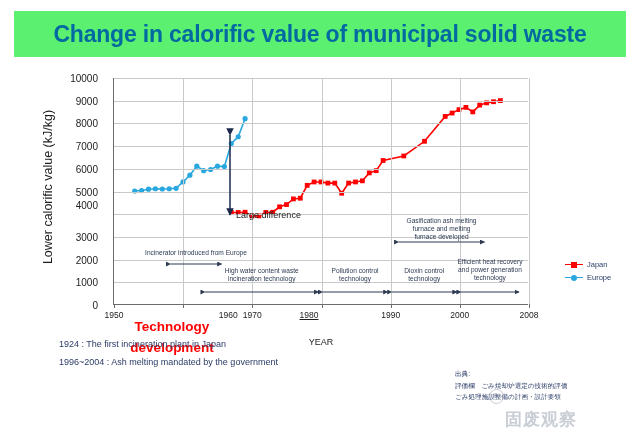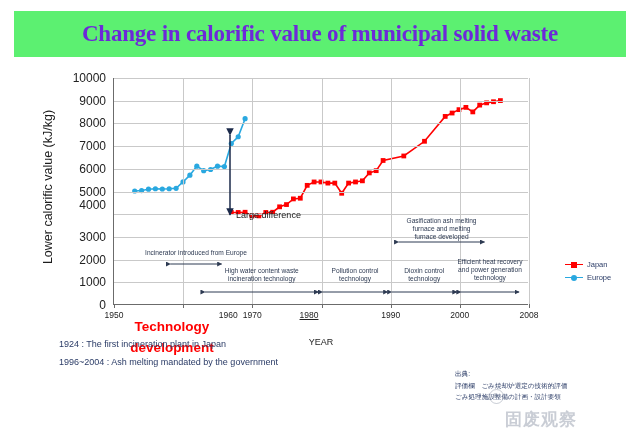--- a/index.html
+++ b/index.html
@@ -12,22 +12,22 @@
   }
   
   #title-banner{
     position:absolute;
     left:14px;top:11px;
     width:612px;height:46px;
     background:#5cf071;
     display:flex;align-items:center;justify-content:center;
   }
   #title-text{
-    font-size:23px;font-weight:bold;color:#6d28d9;
-    letter-spacing:-0.2px;white-space:nowrap;font-family:Liberation Serif, serif;
+    font-size:23px;font-weight:bold;color:#0369a1;
+    letter-spacing:-0.2px;white-space:nowrap;
   }
   
   #chart-area{
     position:absolute;left:0;top:62px;width:640px;height:270px;
   }
   #y-axis-title{
     position:absolute;
     left:-62px;top:118px;
     width:220px;text-align:center;
     transform:rotate(-90deg);
@@ -37,23 +37,23 @@
     position:absolute;
     left:113px;top:16px;
     width:415px;height:227px;
     border-left:1.6px solid #6b6b6b;
     border-bottom:1.4px solid #6b6b6b;
     box-sizing:border-box;
   }
   .hgrid{position:absolute;left:0;width:100%;height:0;border-top:1px solid #c9c9c9;}
   .vgrid{position:absolute;top:0;height:100%;width:0;border-left:1px solid #c9c9c9;}
   .ylab{
-    position:absolute;right:100%;margin-right:8px;
+    position:absolute;right:100%;margin-right:16px;
     transform:translateY(-50%);
-    font-size:12px;color:#222;white-space:nowrap;
+    font-size:10px;color:#222;white-space:nowrap;
   }
   .xtick{position:absolute;top:100%;height:4px;width:0;border-left:1px solid #6b6b6b;}
   .xlab{
     position:absolute;top:100%;margin-top:6px;
     transform:translateX(-50%);
     font-size:8.5px;color:#222;white-space:nowrap;
   }
   #x-axis-title{
     position:absolute;top:100%;margin-top:33px;left:50%;
     transform:translateX(-50%);

